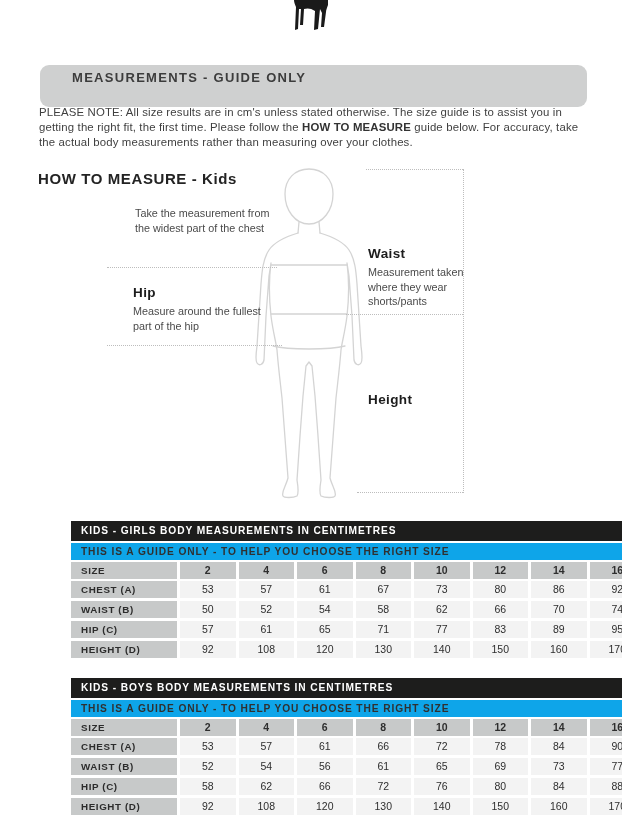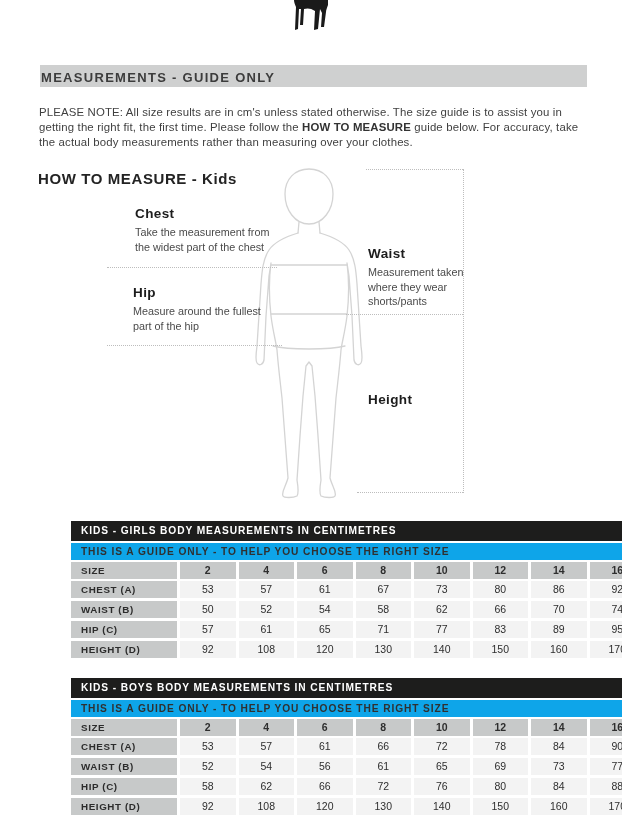--- a/index.html
+++ b/index.html
@@ -13,23 +13,23 @@
   
   .logo-horse { position:absolute; left:291px; top:0; width:40px; height:33px; }
   .brand {
     position:absolute; left:0; top:26px; width:622px; text-align:center;
     font-family:"DejaVu Serif", serif; font-style:italic;
     font-size:21px; letter-spacing:1px; color:#141414;
   }
 
   
   .title-bar {
-    position:absolute; left:40px; top:65px; width:547px; height:22px;
+    position:absolute; left:40px; top:65px; width:547px; height:42px;
     background:#cfd0d0; color:#3c3c3c; font-weight:bold; font-size:13px;
-    letter-spacing:1.3px; line-height:26px; padding-left:1px;
+    letter-spacing:1.3px; line-height:26px; padding-left:32px;border-radius:9px;
   }
 
   
   .note {
     position:absolute; left:39px; top:105px; width:556px;
     font-size:11.4px; line-height:15px; color:#3f3f3f; letter-spacing:0.15px;
   }
   .note b { color:#333333; }
 
   .htm-heading {
@@ -109,21 +109,20 @@
   </svg>
 
   <div class="dot-h dl-chest"></div>
   <div class="dot-h dl-hip"></div>
   <div class="dot-h dl-waist"></div>
   <div class="dot-h dl-htop"></div>
   <div class="dot-h dl-hbot"></div>
   <div class="dot-v dl-hvert"></div>
 
   <div class="m-label lbl-chest">
-    <h3>Chest</h3>
     <p>Take the measurement from the widest part of the chest</p>
   </div>
   <div class="m-label lbl-hip">
     <h3>Hip</h3>
     <p>Measure around the fullest part of the hip</p>
   </div>
   <div class="m-label lbl-waist">
     <h3>Waist</h3>
     <p>Measurement taken where they wear shorts/pants</p>
   </div>

